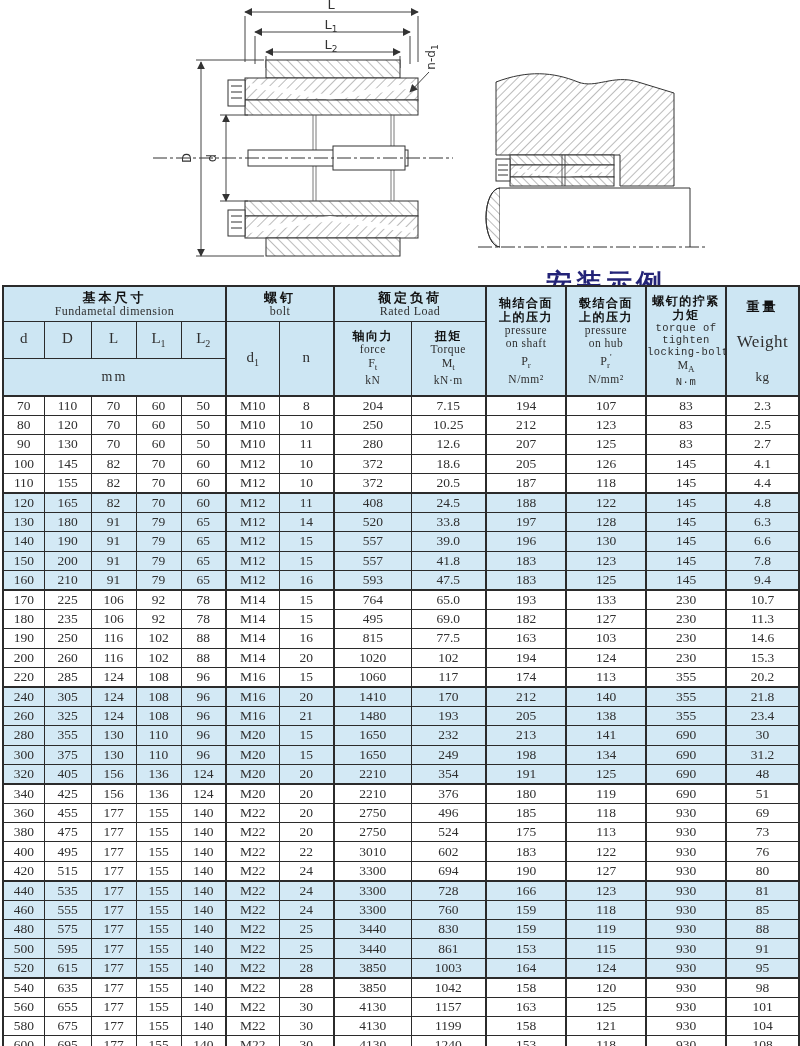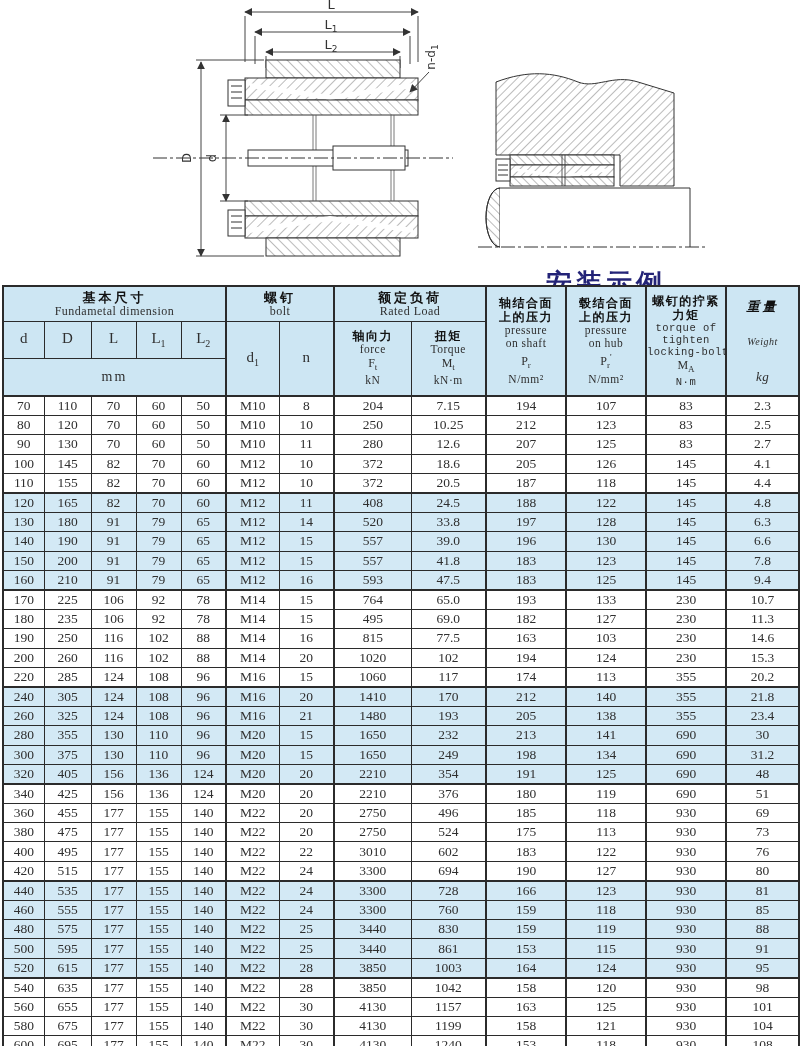--- a/index.html
+++ b/index.html
@@ -32,21 +32,21 @@
   .sym-th{font-size:15px;font-weight:bold;}
   .sym-th sub{font-size:10px;font-weight:normal;}
   .unit-th{font-size:14px;letter-spacing:2px;}
   .vcell{vertical-align:middle;padding:2px 0;}
   .vcell .zh{font-size:12px;letter-spacing:1.5px;line-height:14px;}
   .vcell .en{font-size:11.5px;line-height:13px;}
   .vcell.small .en{font-size:10.5px;line-height:12px;font-family:Liberation Mono, monospace;}
   .symline{font-size:12px;line-height:14px;}
   .symline sub{font-size:9px;}
   .symline sup{font-size:9px;}
-  .wcell{display:flex;flex-direction:column;justify-content:space-between;height:92px;padding:4px 0;font-style:italic;}
+  .wcell{display:flex;flex-direction:column;justify-content:space-between;height:92px;padding:4px 0;}
   tbody td{height:19.4px;font-size:13.5px;background:#fff;}
   tbody tr.hl td{background:var(--highlight);}
   tbody tr.grp td{border-top-width:2px;}
 
   svg text{font-family:"DejaVu Sans","Liberation Sans",sans-serif;fill:#333;}
 </style>
 </head>
 <body>
 
 <div class="page">
@@ -233,21 +233,21 @@
           <div class="zh">力矩</div>
           <div class="en">torque of</div>
           <div class="en">tighten</div>
           <div class="en">locking-bolt</div>
           <div class="symline"><span>M</span><sub>A</sub></div>
           <div class="en">N·m</div>
         </th>
         <th rowspan="3" class="tl">
           <div class="wcell">
             <div class="zh">重量</div>
-            <div class="en" style="font-size:10px">Weight</div>
+            <div class="en" style="font-size:17px">Weight</div>
             <div class="en" style="font-size:13px">kg</div>
           </div>
         </th>
       </tr>
       <tr class="hb">
         <th class="sym-th"><span>d</span><sub></sub></th>
         <th class="sym-th"><span>D</span><sub></sub></th>
         <th class="sym-th"><span>L</span><sub></sub></th>
         <th class="sym-th"><span>L</span><sub>1</sub></th>
         <th class="sym-th"><span>L</span><sub>2</sub></th>

